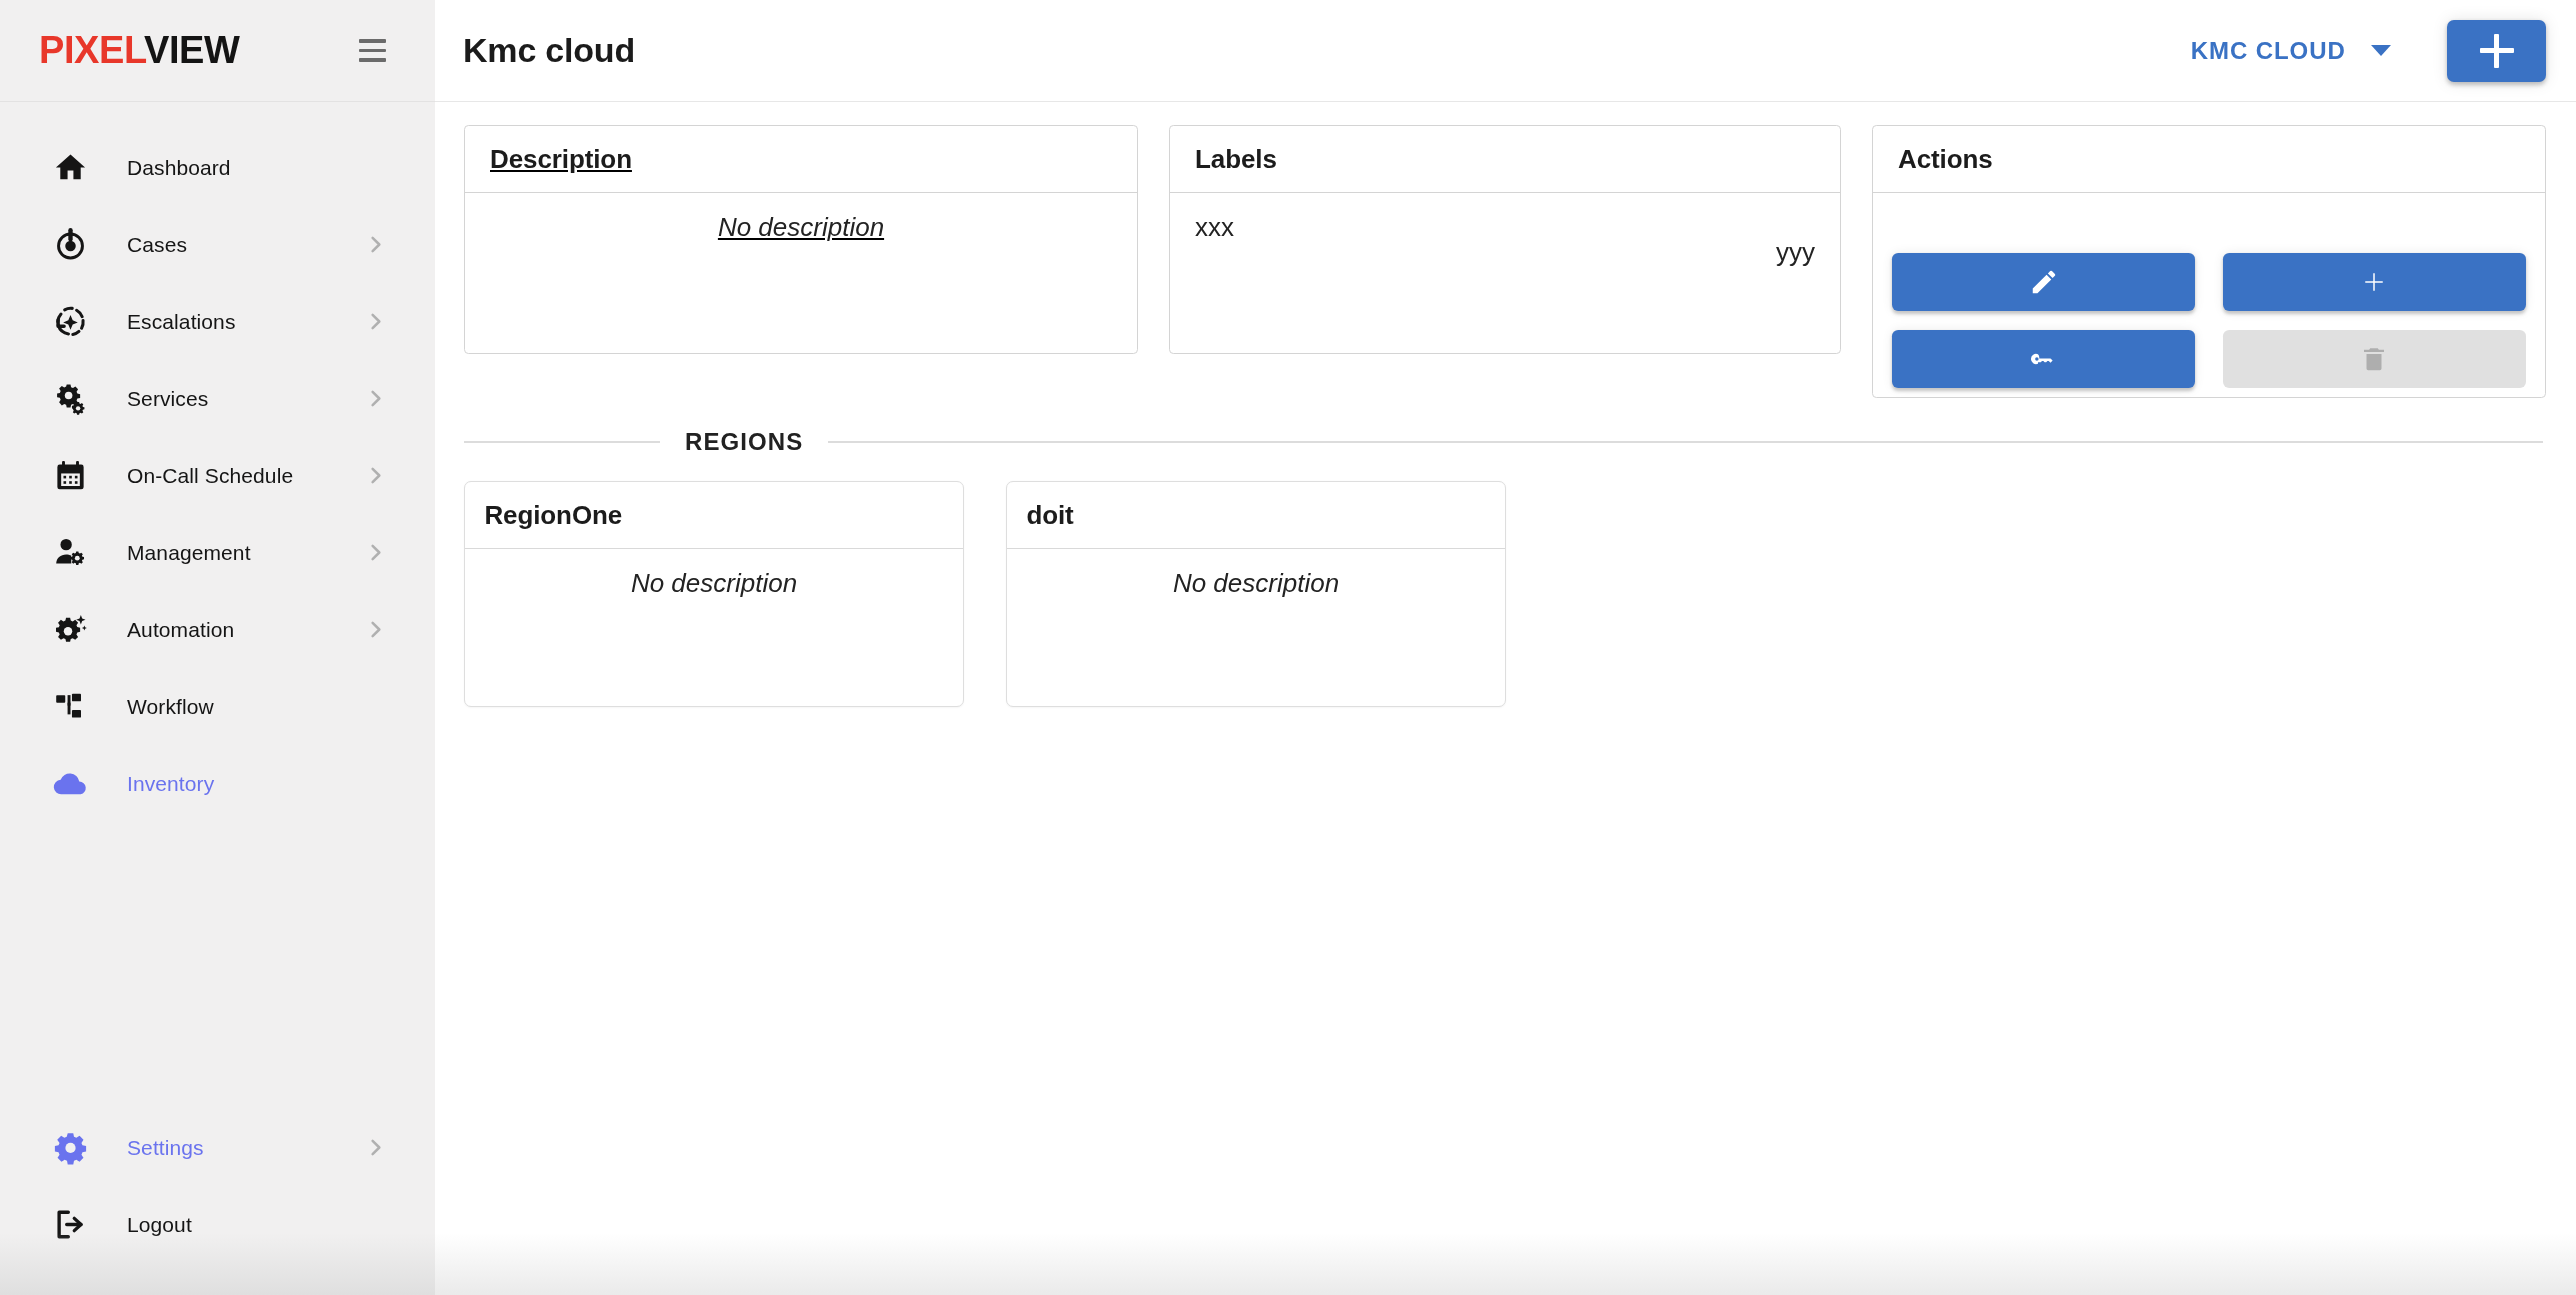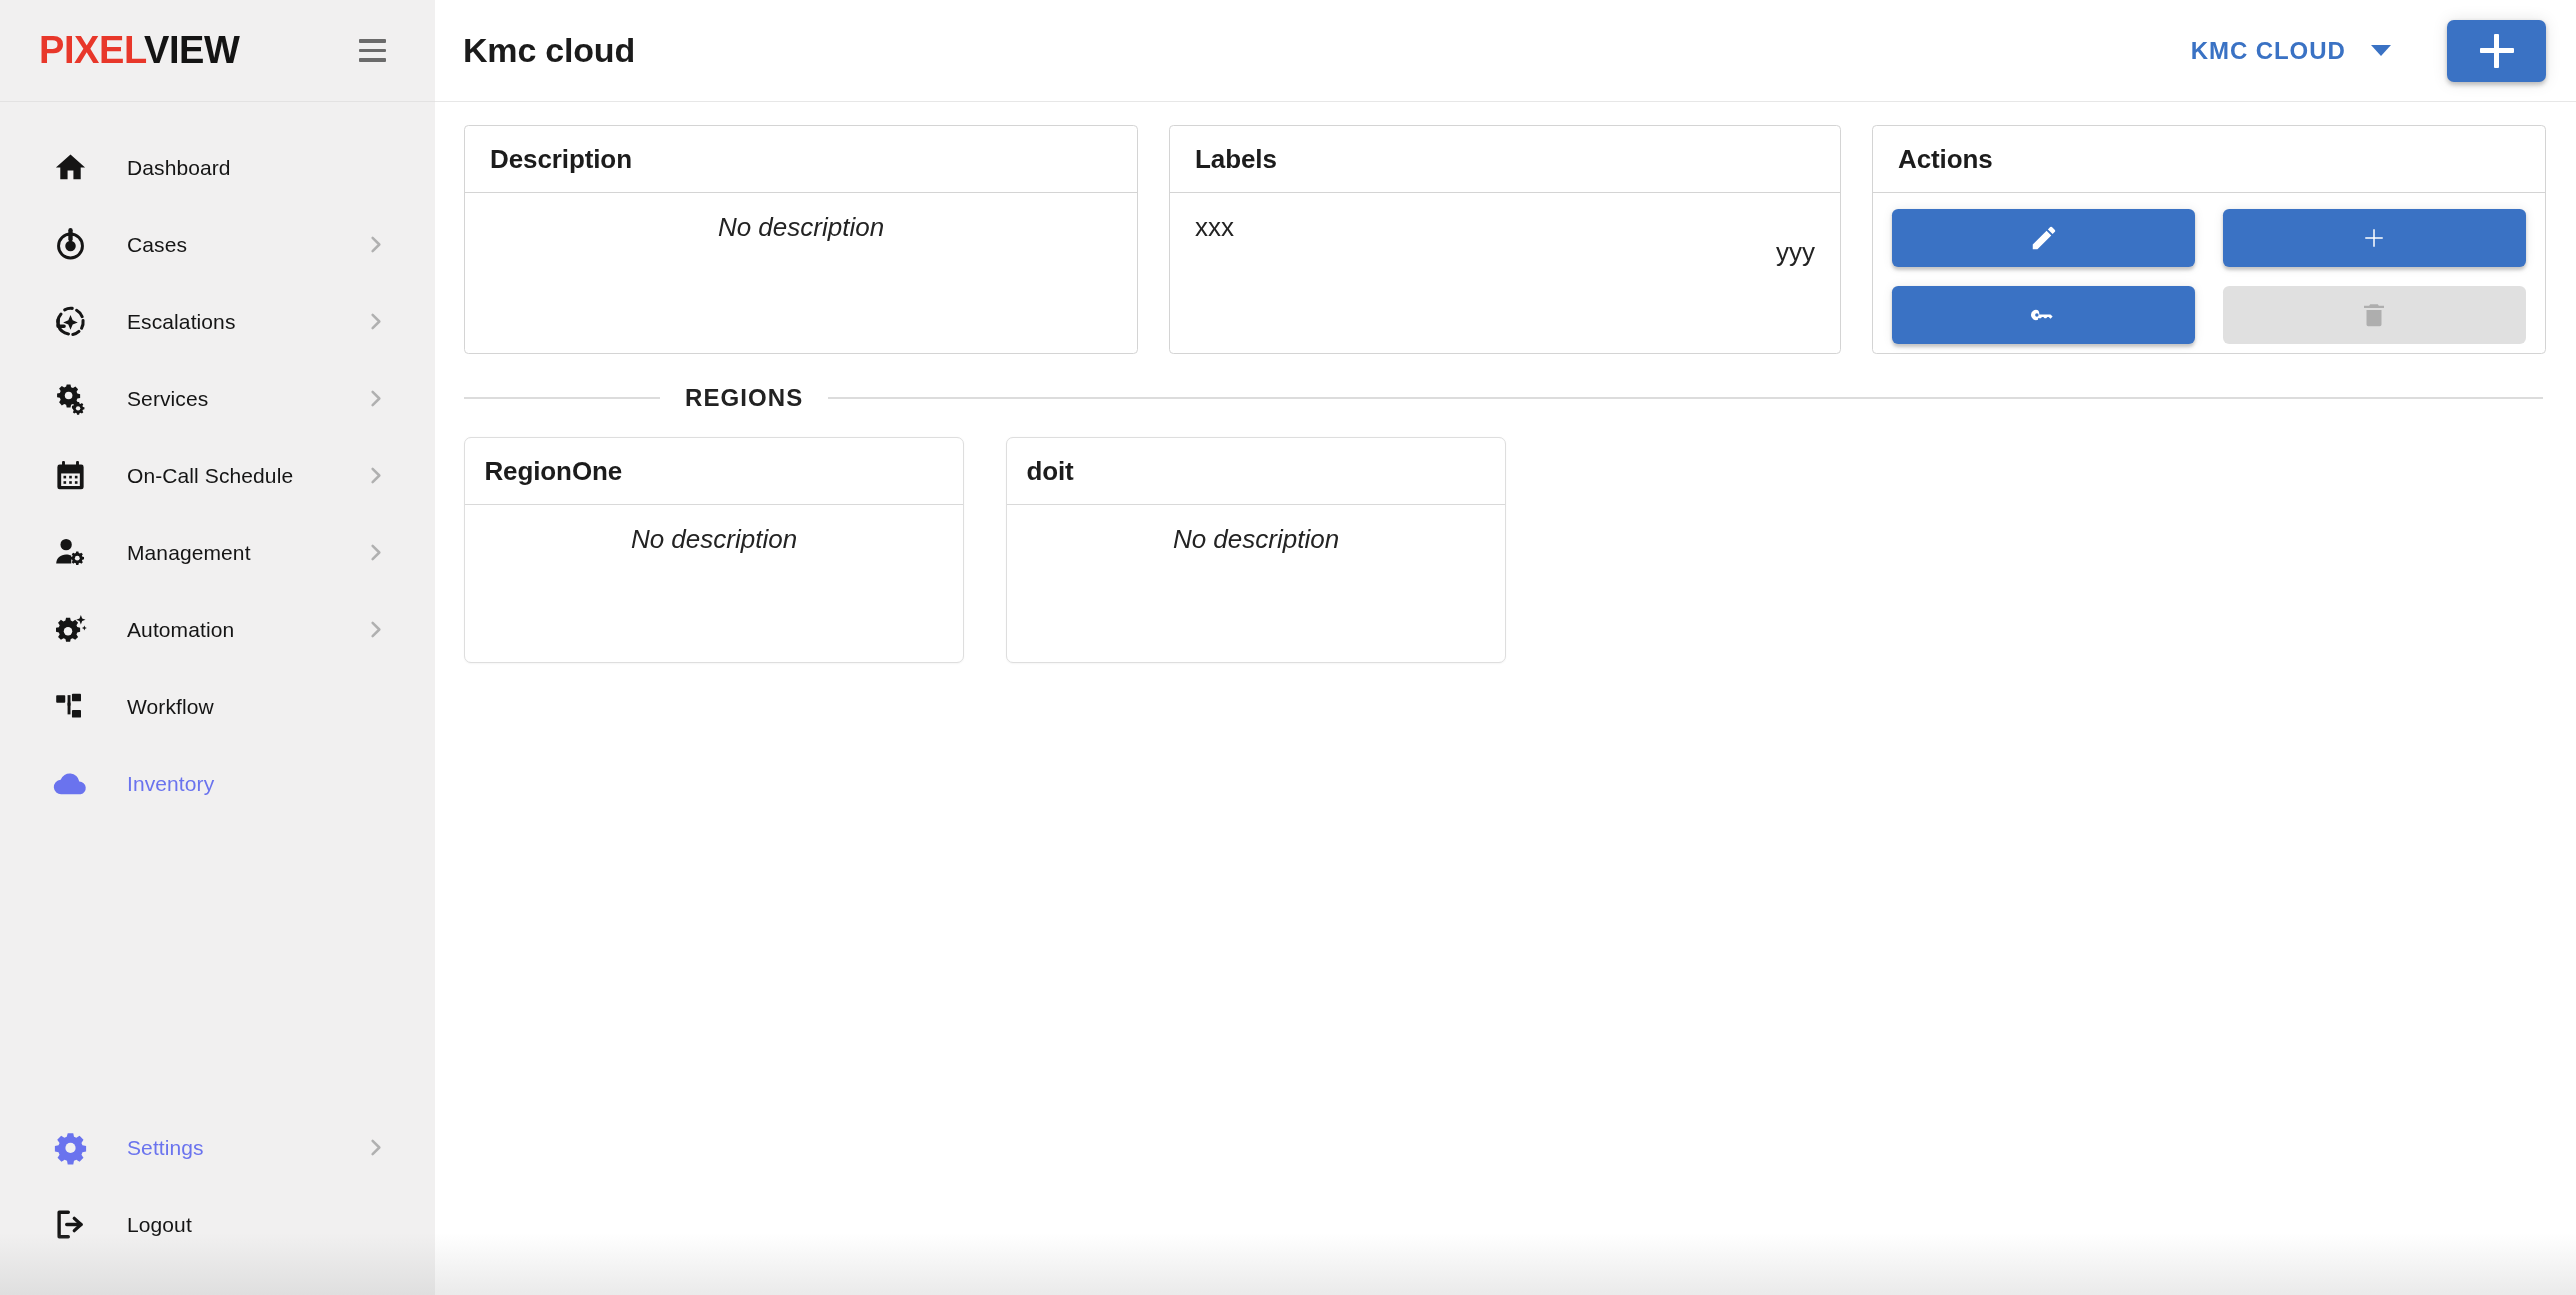--- a/index.html
+++ b/index.html
@@ -222,23 +222,23 @@
     align-items: flex-start;
   }
 
   .card {
     background: #ffffff;
     border: 1.8px solid #d4d4d4;
     border-radius: 4.4px;
     display: flex;
     flex-direction: column;
   }
-  .card-desc   { width: 680px; }
+  .card-desc   { width: 680px; text-decoration: underline; }
   .card-labels { width: 678px; }
-  .card-actions{ width: 680px; }
+  .card-actions{ width: 680px; gap: 44px; }
 
   .card-header {
     height: 67px;
     flex: 0 0 67px;
     display: flex;
     align-items: center;
     padding-left: 25px;
     border-bottom: 1.8px solid #d4d4d4;
   }
   .card-title {

